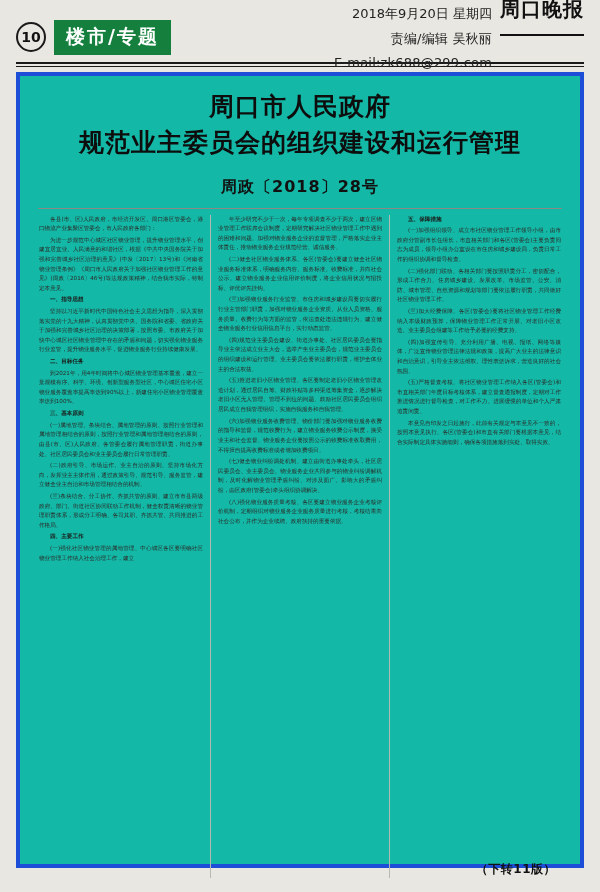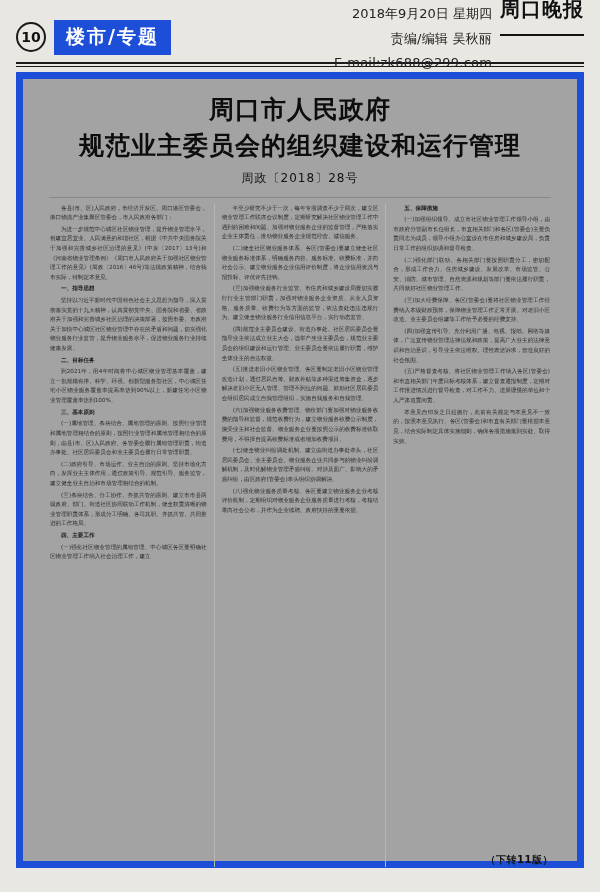--- a/index.html
+++ b/index.html
@@ -25,21 +25,21 @@
   .pagenum{
     width:26px;height:26px;border-radius:50%;
     border:2px solid #1a1a1a;
     display:flex;align-items:center;justify-content:center;
     font-size:14px;font-weight:bold;color:#111;
     margin-right:8px;
     flex:none;
     text-align:right;
   }
   .section-tag{
-    background:#1d4ed8;color:#fff;
+    background:#15803d;color:#fff;
     font-size:19px;font-weight:bold;
     letter-spacing:2px;
     padding:4px 12px 5px 12px;
     font-family:"DejaVu Sans","Liberation Sans",sans-serif;
   }
   .masthead-right{
     margin-left:auto;
     display:flex;align-items:flex-start;
     gap:8px;
   }
@@ -61,37 +61,37 @@
     border-top:2px solid #1a1a1a;
     margin-top:2px;
   }
   .rule-thin{
     border-top:1px solid #1a1a1a;
     margin-top:2px;
   }
   
   .frame{
     margin-top:5px;
-    border:7px solid #1d4ed8;
+    border:4px solid #1d4ed8;
     height:796px;
     box-sizing:border-box;
-    padding:10px 20px;
-    background:#a3a3a3;
+    padding:10px 12px;
+    background:#14b8a6;
     position:relative;
   }
   .title-block{text-align:center;padding:4px 0 2px 0;}
   .headline{
     font-size:25px;font-weight:bold;color:#0d0d0d;
     letter-spacing:1px;line-height:1.35;
     font-family:"DejaVu Serif","Liberation Serif",serif;
   }
   .headline .l2{display:block;margin-top:2px;}
   .docnum{
-    margin-top:7px;
-    font-size:12px;font-weight:normal;color:#111;
+    margin-top:17px;
+    font-size:16px;font-weight:bold;color:#111;
     letter-spacing:1px;
   }
   .title-rule{
     border-bottom:1px solid #8b8984;
     margin:8px 6px 6px 6px;
   }
   
   .cols{
     display:flex;
     gap:0;
@@ -111,22 +111,22 @@
     line-height:1.72;
     color:#2a2a28;
     text-align:justify;
     text-indent:11px;
     font-family:"DejaVu Sans","Liberation Sans",sans-serif;
     word-break:break-all;
   }
   .col p.sub{font-weight:bold;color:#1a1a18;text-indent:11px;}
   .jump{
     position:absolute;
-    right:4px;bottom:0px;
-    font-size:10px;font-weight:bold;color:#111;
+    right:12px;bottom:0px;
+    font-size:12px;font-weight:bold;color:#111;
     letter-spacing:.5px;
     text-align:center;
   }
   .footer-space{height:8px;}
 </style>
 </head>
 <body>
 
 <div class="page">
 

